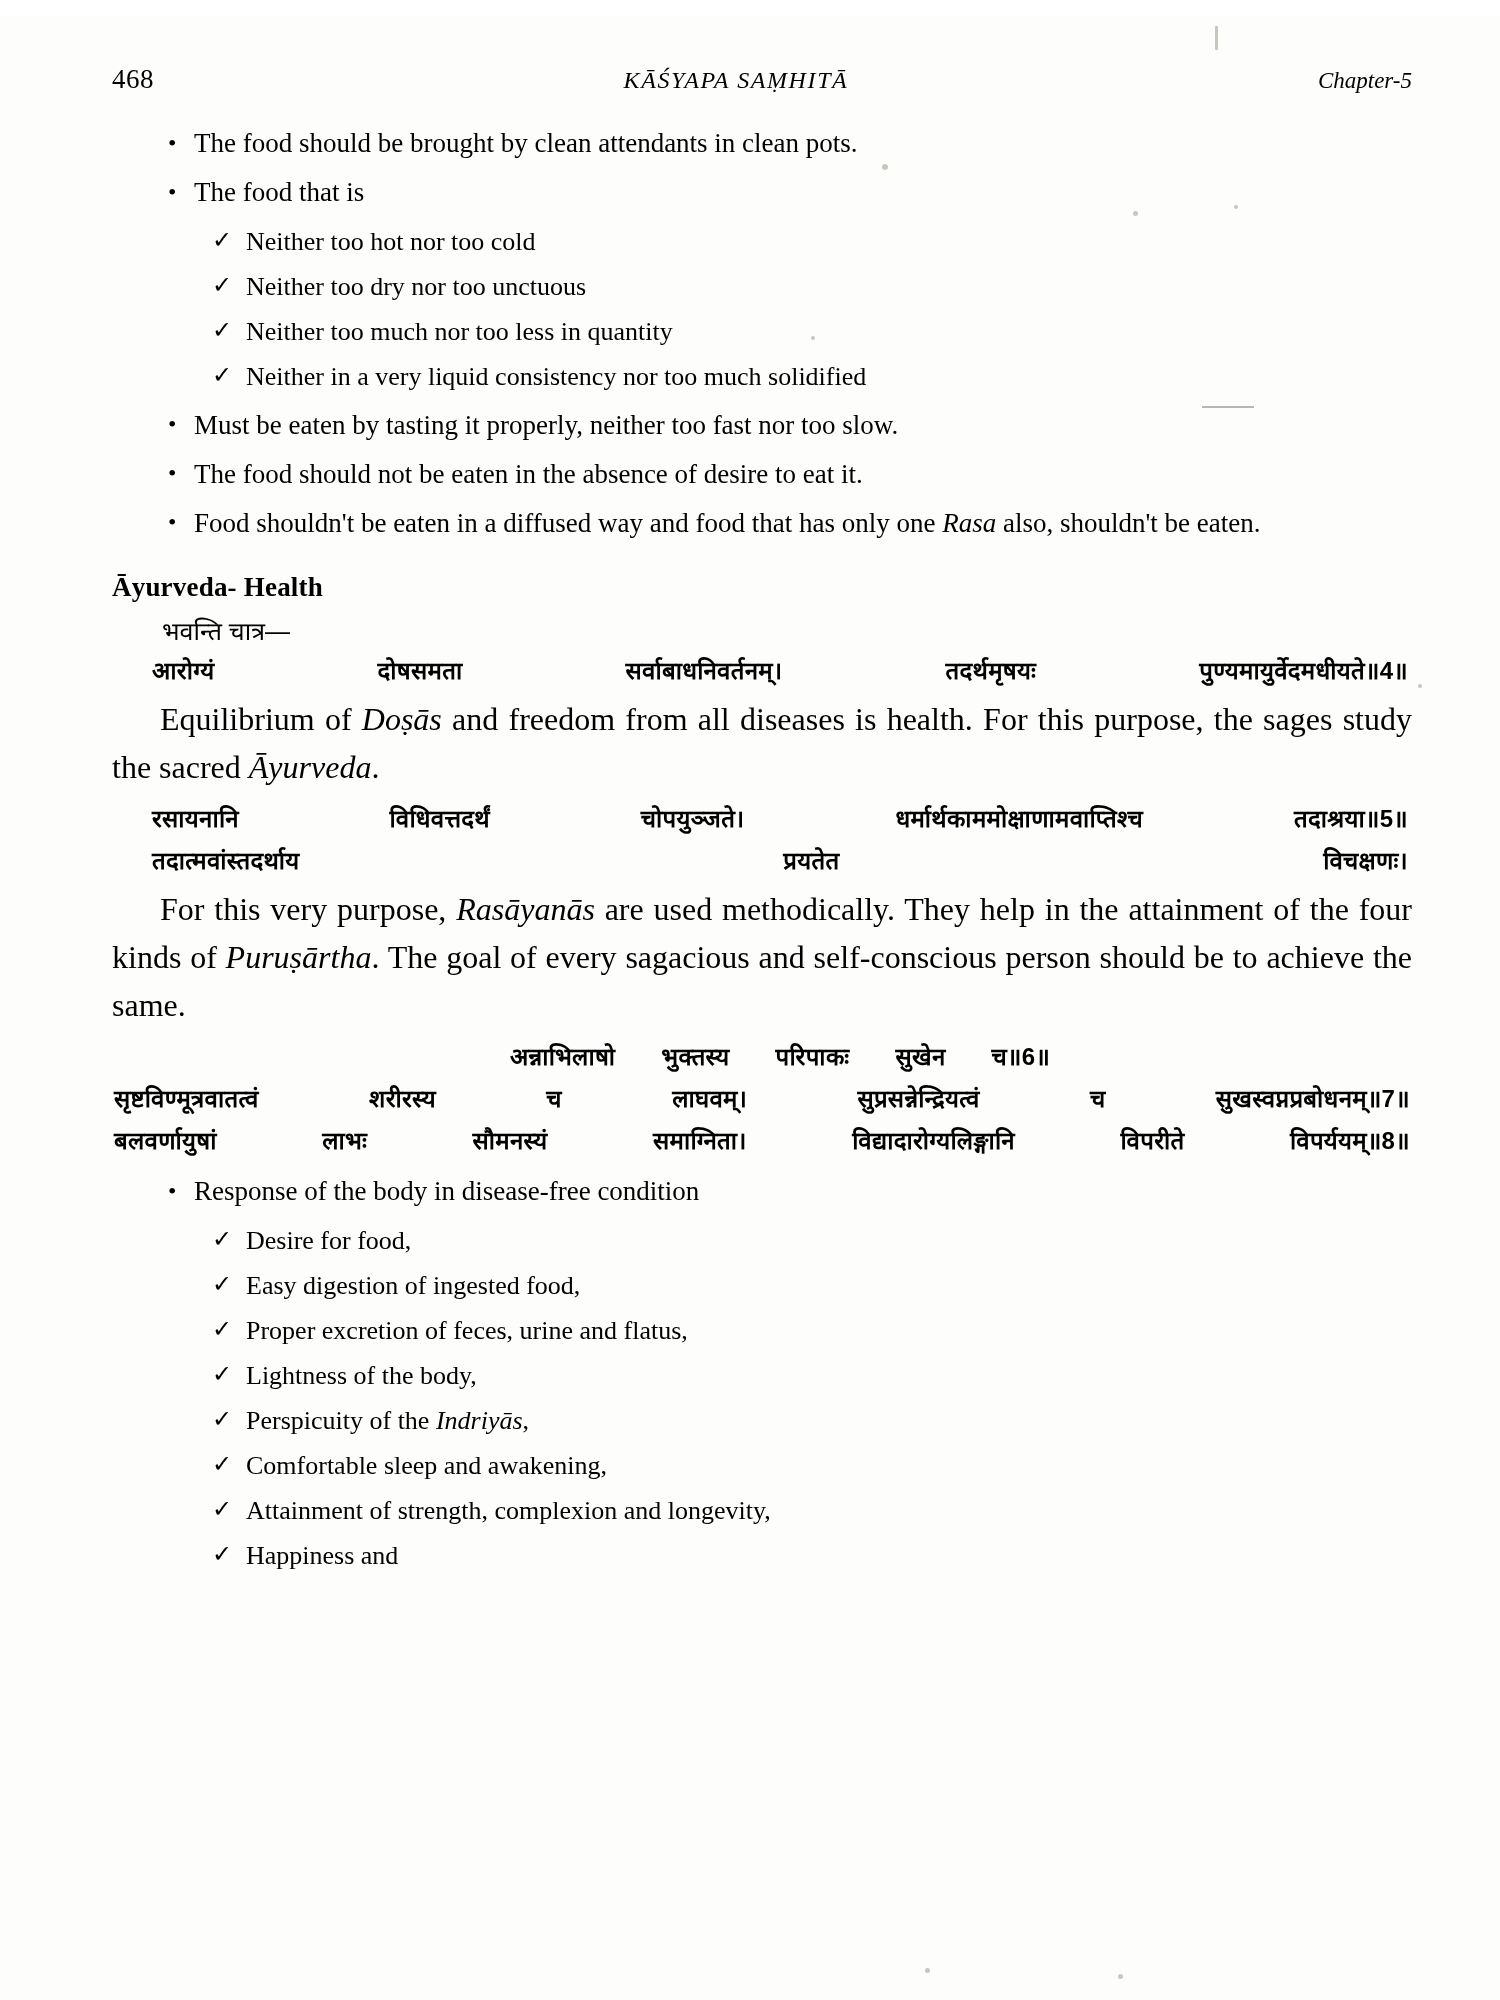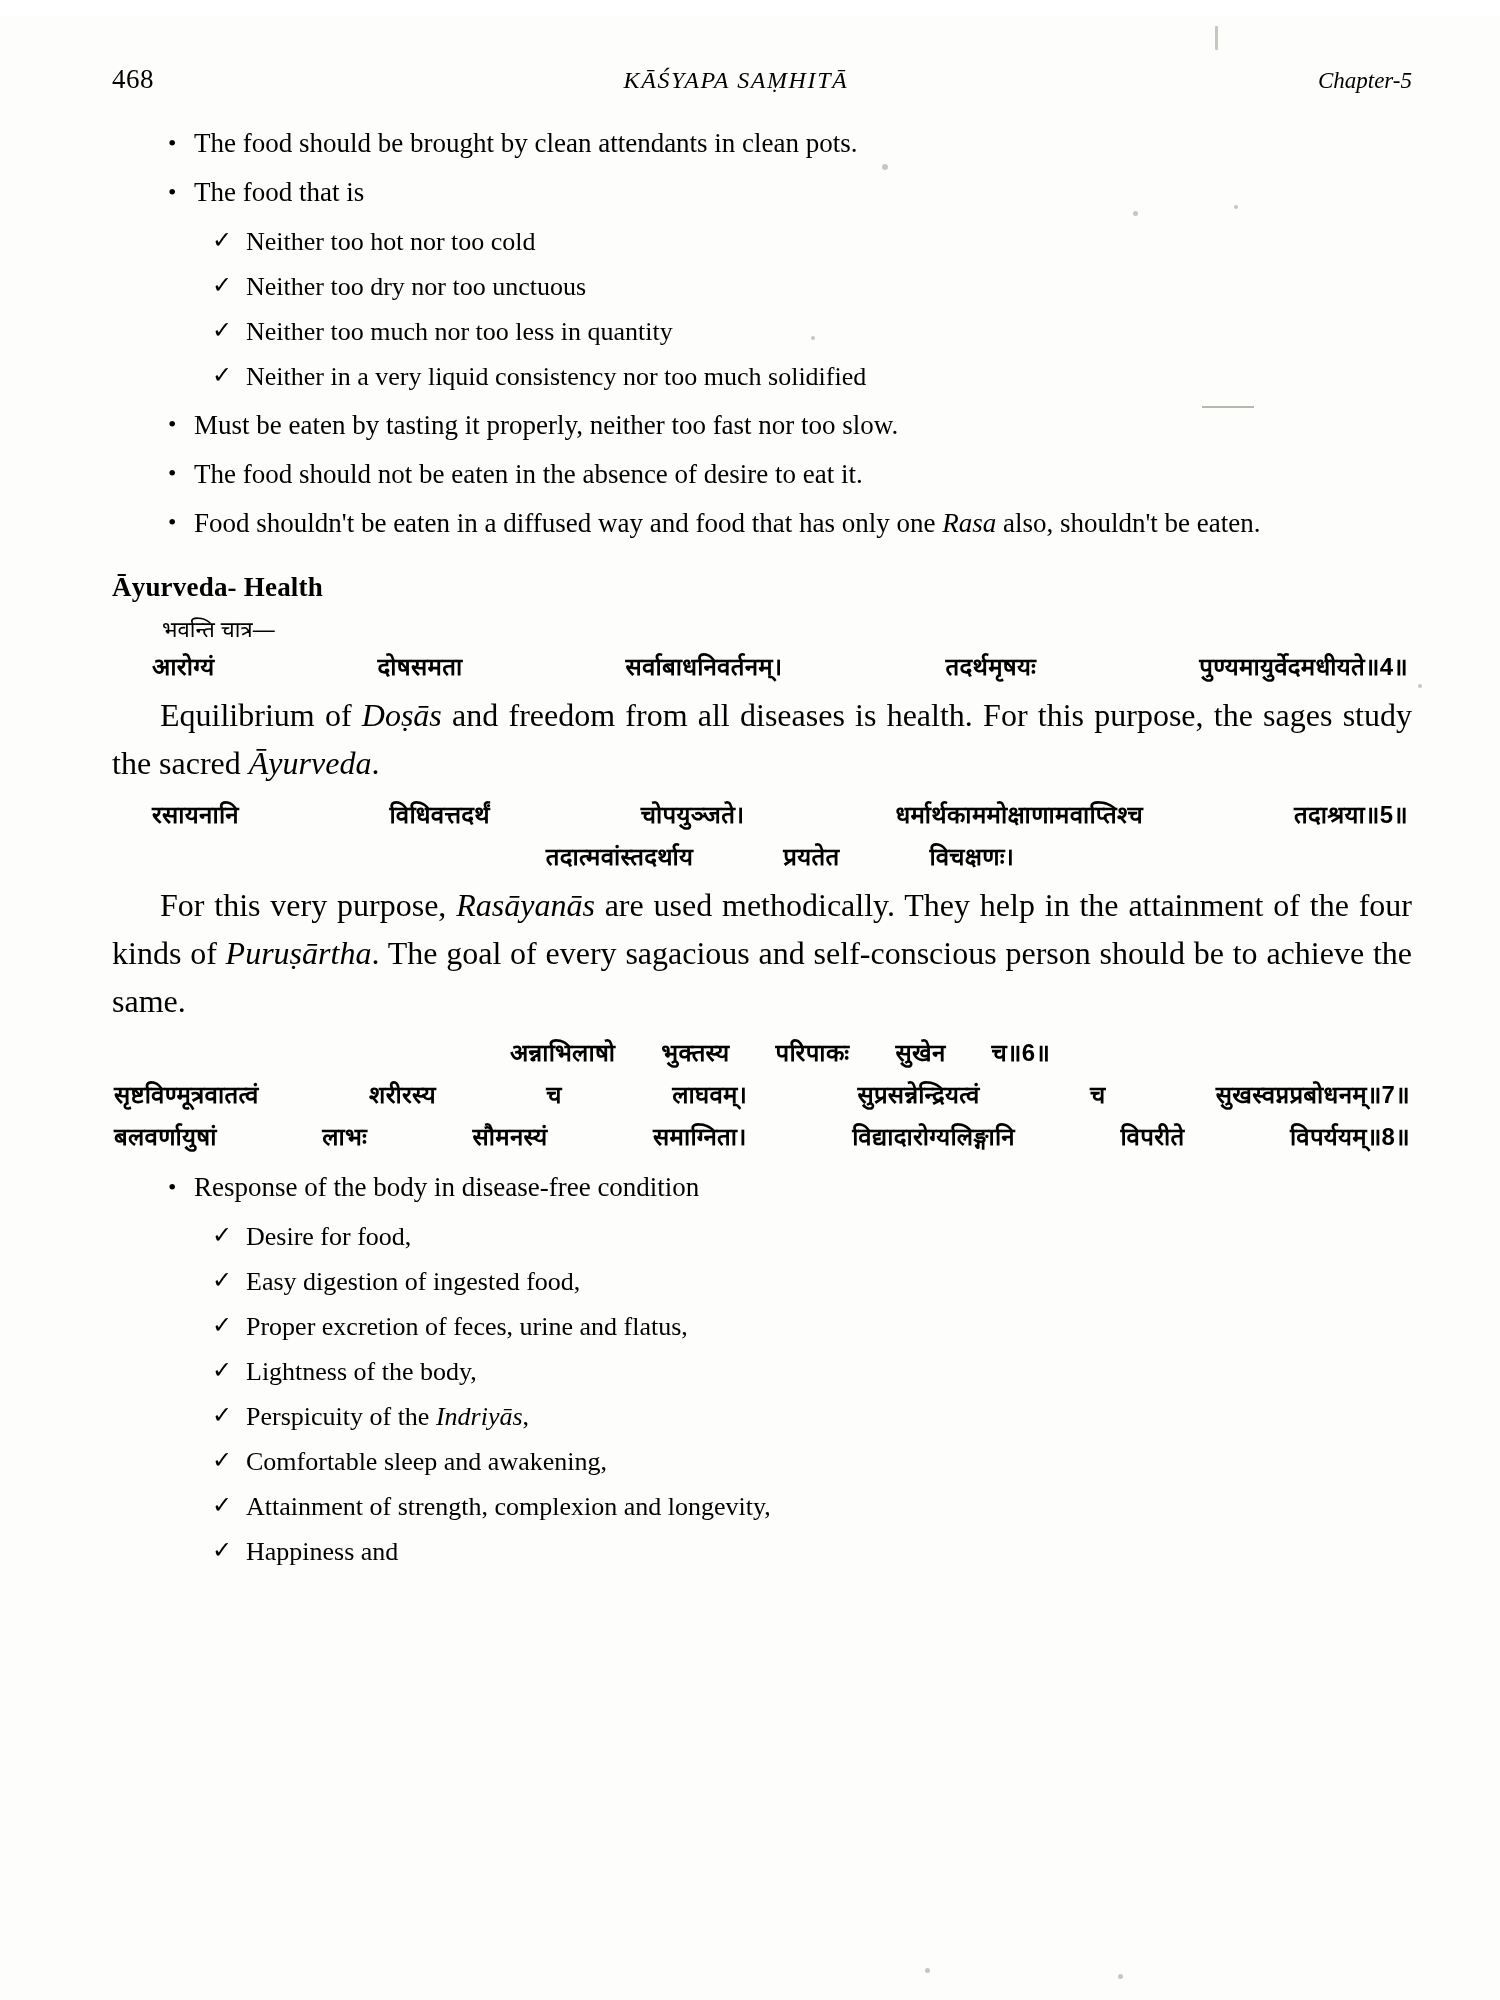--- a/index.html
+++ b/index.html
@@ -106,21 +106,21 @@
   .dev {
     font-family: "Liberation Sans", sans-serif;
     font-weight: bold;
     font-size: 24px;
     line-height: 1.5;
     letter-spacing: 0.3px;
   }
   .dev-intro {
     font-family: "Liberation Sans", sans-serif;
     font-weight: normal;
-    font-size: 22px;
+    font-size: 25px;
     margin: 4px 0 6px 50px;
   }
   .verse-line {
     display: flex;
     justify-content: space-between;
     margin: 6px 0;
     padding: 0 4px 0 40px;
   }
   .verse-line.tight {
     justify-content: space-between;
@@ -232,21 +232,21 @@
 
     <div class="trans"><span>Equilibrium of </span><span class="it">Doṣās</span><span> and freedom from all diseases is health. For this purpose, the sages study the sacred </span><span class="it">Āyurveda</span><span>.</span></div>
 
     <div class="dev verse-line">
       <span>रसायनानि</span>
       <span>विधिवत्तदर्थं</span>
       <span>चोपयुञ्जते।</span>
       <span>धर्मार्थकाममोक्षाणामवाप्तिश्च</span>
       <span>तदाश्रया॥5॥</span>
     </div>
-    <div class="dev verse-line indent-center" style="gap:90px;">
+    <div class="dev verse-line indent-center" style="gap:90px;justify-content:space-between;">
       <span>तदात्मवांस्तदर्थाय</span>
       <span>प्रयतेत</span>
       <span>विचक्षणः।</span>
     </div>
 
     <div class="trans"><span>For this very purpose, </span><span class="it">Rasāyanās</span><span> are used methodically. They help in the attainment of the four kinds of </span><span class="it">Puruṣārtha</span><span>. The goal of every sagacious and self-conscious person should be to achieve the same.</span></div>
 
     <div class="dev verse-line indent-center" style="gap:46px;">
       <span>अन्नाभिलाषो</span>
       <span>भुक्तस्य</span>

